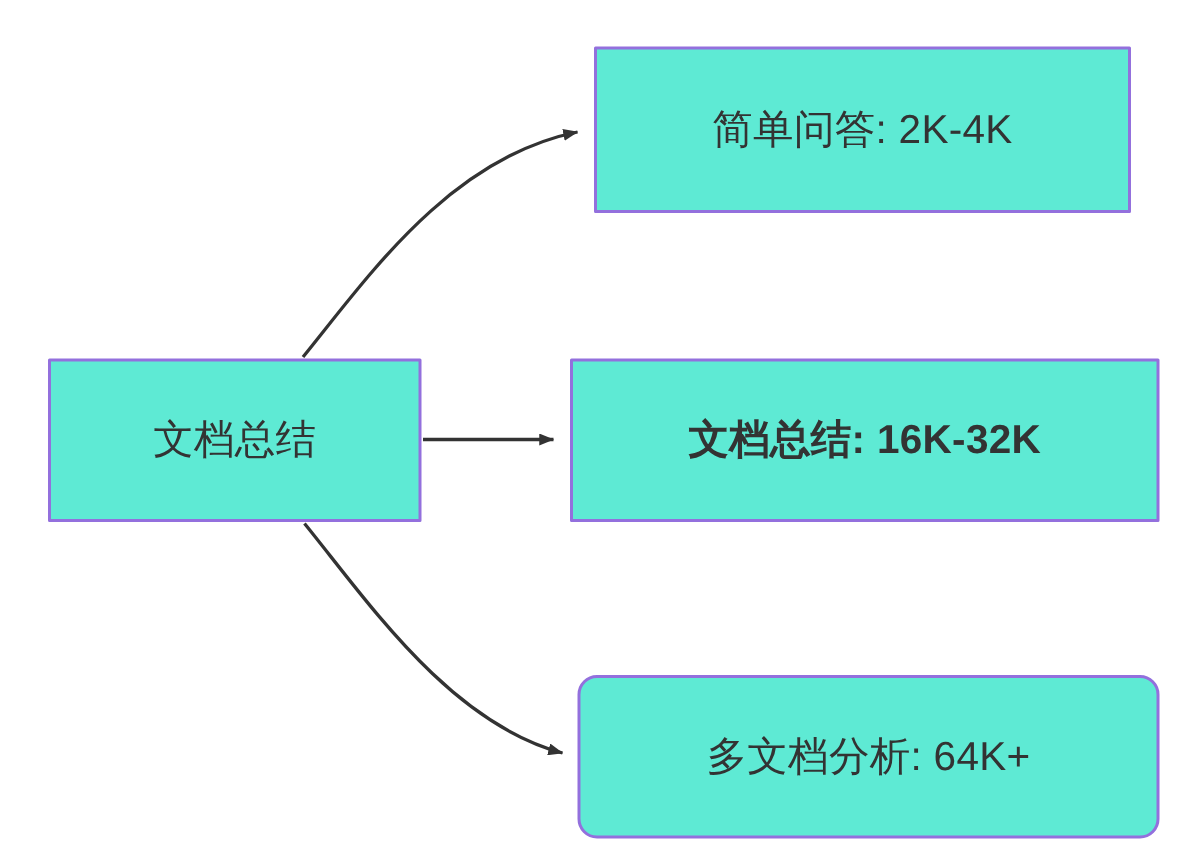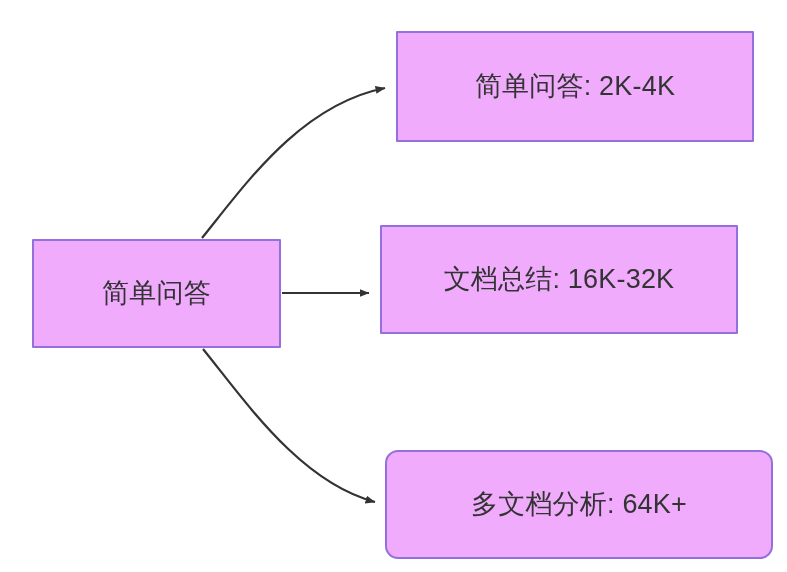--- a/index.html
+++ b/index.html
@@ -23,21 +23,21 @@
   .edge-layer {
     position: absolute;
     left: 0;
     top: 0;
     width: 787px;
     height: 572px;
   }
   .node {
     position: absolute;
     box-sizing: border-box;
-    background: #f0abfc;
+    background: #5eead4;
     border: 2px solid #9370DD;
     border-radius: 1px;
     display: flex;
     align-items: center;
     justify-content: center;
     z-index: 2;
   }
   .node-label {
     color: #333333;
     font-size: 27px;
@@ -54,23 +54,24 @@
     height: 109px;
   }
   #node-t1 {
     left: 396px;
     top: 31px;
     width: 358px;
     height: 111px;
   }
   #node-t2 {
     left: 380px;
-    top: 225px;
-    width: 358px;
+    top: 239px;
+    width: 393px;
     height: 109px;
+    font-weight: bold;
   }
   #node-t3 {
     left: 385px;
     top: 450px;
     width: 388px;
     height: 109px;
     border-radius: 13px;
   }
 </style>
 </head>
@@ -86,21 +87,21 @@
     </defs>
 
     <path d="M 202,238 C 245,185 300,105 385,88" fill="none" stroke="#333333" stroke-width="2.2" marker-end="url(#arrowhead)"></path>
 
     <path d="M 282,293 L 369,293" fill="none" stroke="#333333" stroke-width="2.2" marker-end="url(#arrowhead)"></path>
 
     <path d="M 203,349 C 246,402 300,482 375,502" fill="none" stroke="#333333" stroke-width="2.2" marker-end="url(#arrowhead)"></path>
   </svg>
 
   <div id="node-source" class="node">
-    <span class="node-label">简单问答</span>
+    <span class="node-label">文档总结</span>
   </div>
 
   <div id="node-t1" class="node">
     <span class="node-label">简单问答: 2K-4K</span>
   </div>
 
   <div id="node-t2" class="node">
     <span class="node-label">文档总结: 16K-32K</span>
   </div>
 

